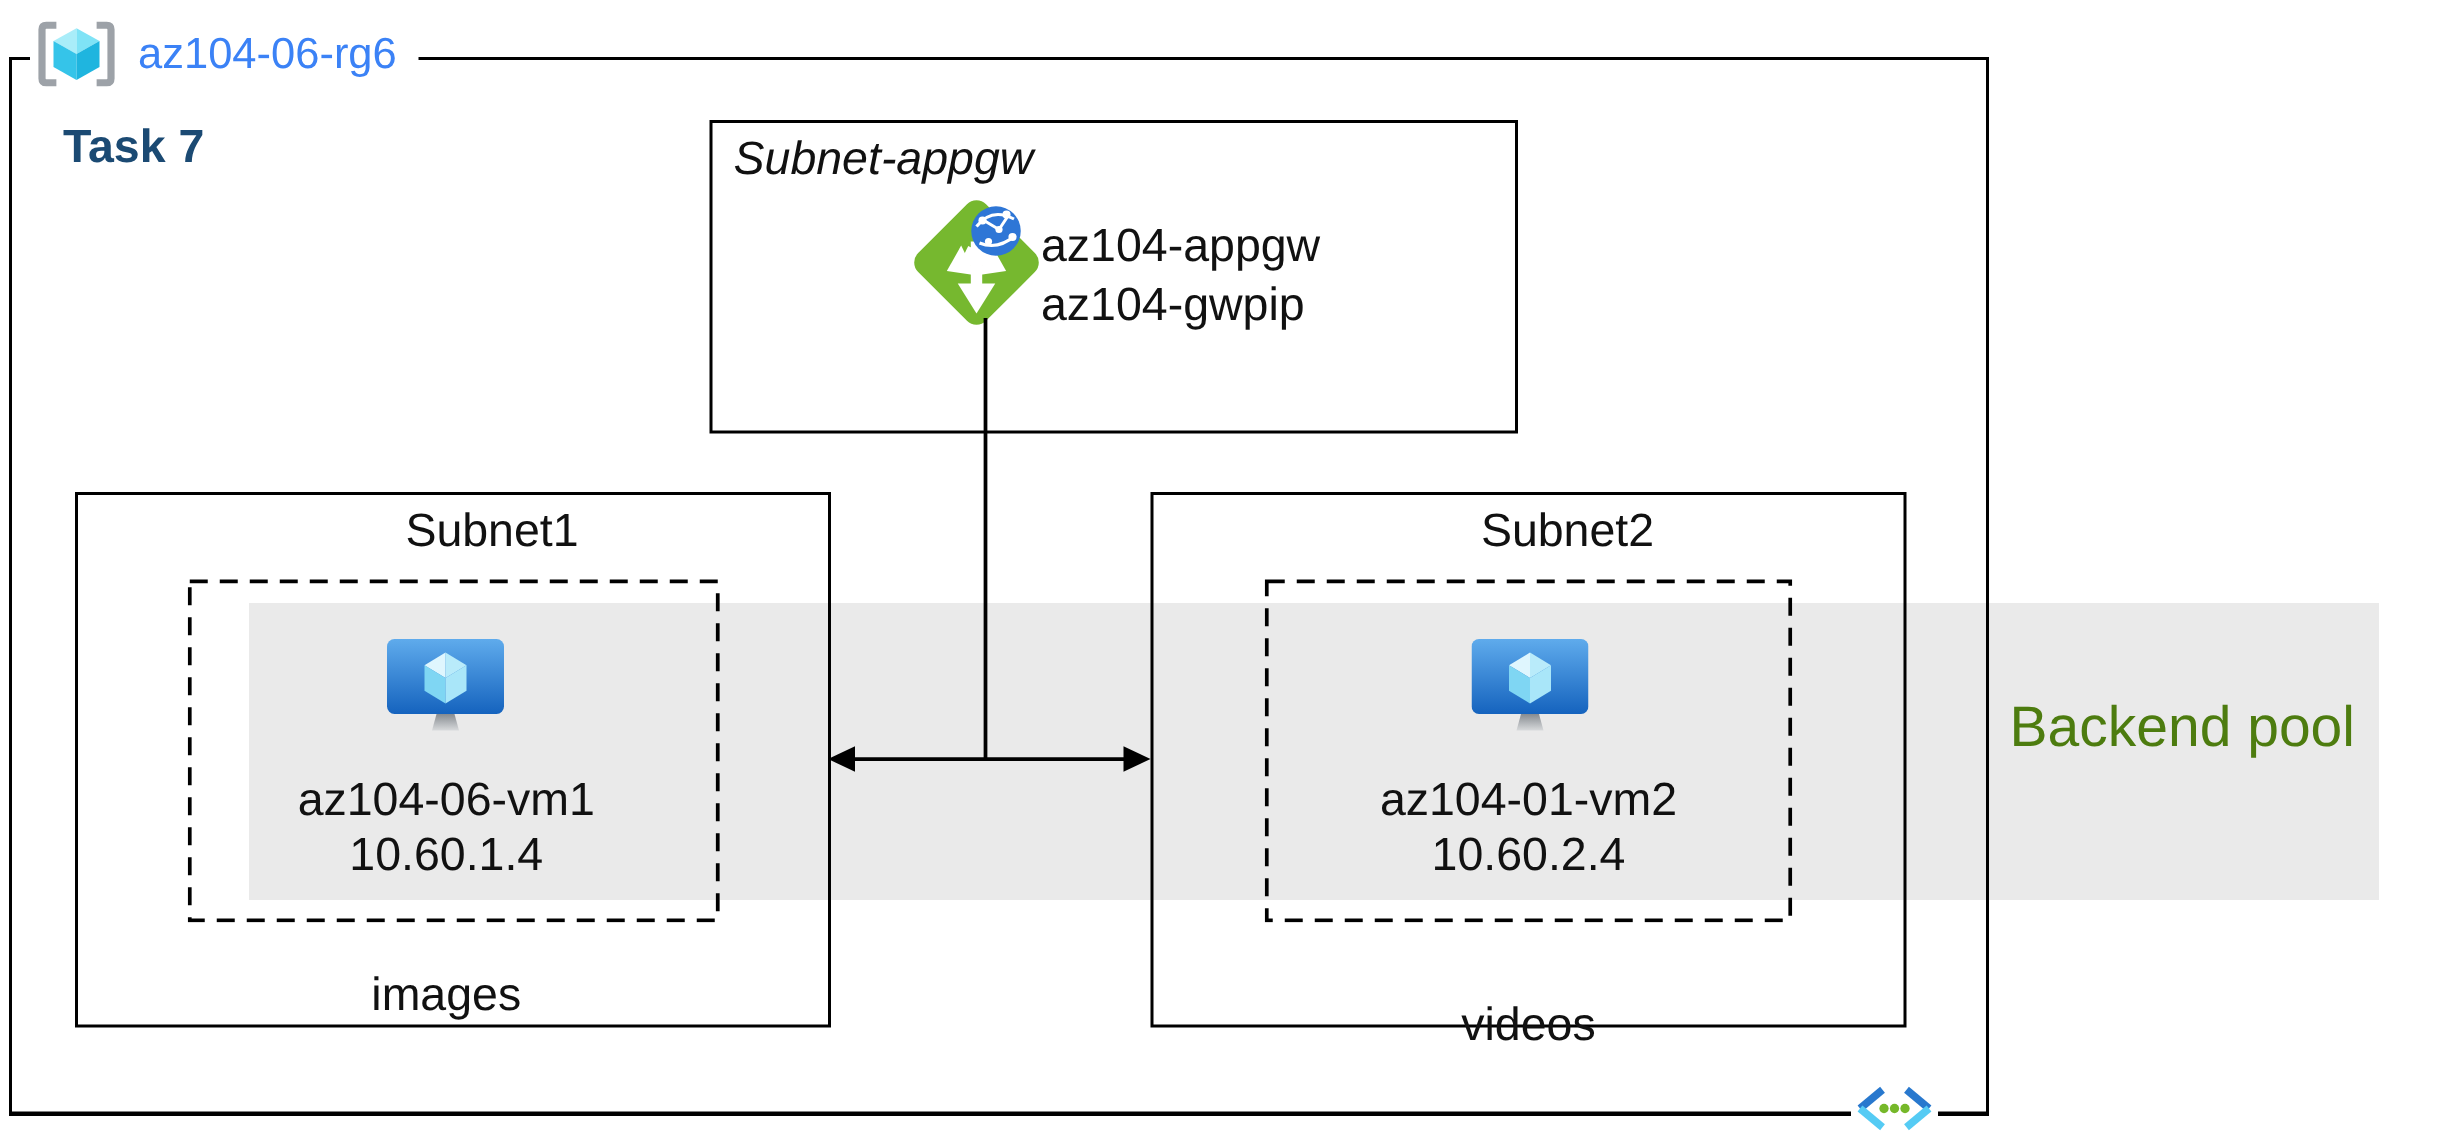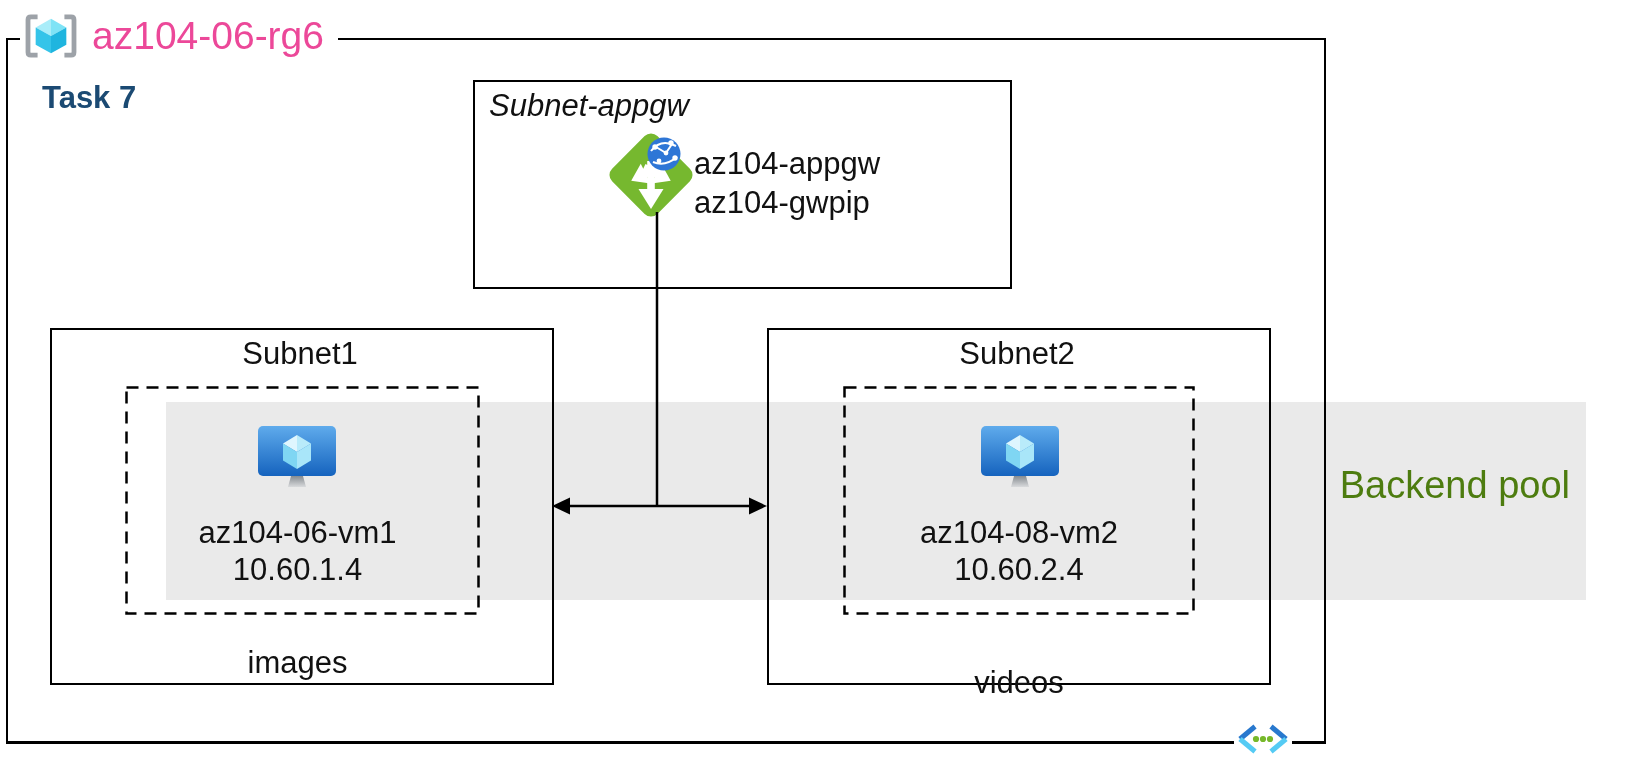--- a/index.html
+++ b/index.html
@@ -7,29 +7,29 @@
     position:relative;width:1625px;height:761px;overflow:hidden;background:#ffffff;
     font-family:"Liberation Sans","DejaVu Sans",sans-serif;color:#111;
   }
   .abs{position:absolute;}
   
   #band{left:166px;top:402px;width:1420px;height:198px;background:#EAEAEA;}
   #backend-label{left:1200px;top:464px;width:370px;text-align:right;font-size:38px;color:#4d7c0f;}
   
   #rg-box{left:6px;top:38px;width:1316px;height:701px;border:2px solid #000;border-bottom-width:3px;}
   #rg-labelstrip{left:20px;top:12px;height:48px;background:#fff;display:flex;align-items:center;gap:12px;padding:0 14px 0 2px;}
-  #rg-name{font-size:39px;color:#ec4899;white-space:nowrap;}
+  #rg-name{font-size:29px;color:#3b82f6;white-space:nowrap;}
   #task-label{left:42px;top:80px;font-size:31px;font-weight:bold;color:#1B4A73;}
   
   .solid-box{border:2px solid #000;background:transparent;}
   #appgw-box{left:473px;top:80px;width:535px;height:205px;}
   #subnet1-box{left:50px;top:328px;width:500px;height:353px;}
   #subnet2-box{left:767px;top:328px;width:500px;height:353px;}
   #appgw-label{left:489px;top:88px;font-size:31px;font-style:italic;}
-  .subnet-header{top:336px;width:500px;text-align:center;font-size:31px;}
+  .subnet-header{top:336px;width:500px;text-align:center;font-size:31px;padding-left:28px;}
   #subnet1-header{left:50px;}
   #subnet2-header{left:767px;}
   .content-label{top:645px;text-align:center;font-size:31px;}
   #images-label{left:120px;width:355px;}
   #videos-label{left:843px;width:352px;margin-top:20px;}
   
   #dashed1{left:125px;top:386px;}
   #dashed2{left:843px;top:386px;}
   
   #vm1-icon{left:258px;top:426px;}
@@ -144,21 +144,21 @@
     <polygon points="25,17.5 39,26 39,43 25,34.5" fill="#7FD6F3"></polygon>
     <polygon points="53,17.5 39,26 39,43 53,34.5" fill="#A9E6F9"></polygon>
     <polygon points="33,50 45,50 48,61 30,61" fill="url(#vmstand)"></polygon>
   </svg>
 
   <div class="abs vm-text" id="vm1-text">
     <div>az104-06-vm1</div>
     <div>10.60.1.4</div>
   </div>
   <div class="abs vm-text" id="vm2-text">
-    <div>az104-08-vm2</div>
+    <div>az104-01-vm2</div>
     <div>10.60.2.4</div>
   </div>
 
   <div class="abs content-label" id="images-label">images</div>
   <div class="abs content-label" id="videos-label">videos</div>
 
   <svg class="abs" id="connectors" width="1625" height="761">
     <line x1="657" y1="212" x2="657" y2="506" stroke="#000" stroke-width="2.5"></line>
     <line x1="566" y1="506" x2="753" y2="506" stroke="#000" stroke-width="2.5"></line>
     <polygon points="552,506 570,497.5 570,514.5" fill="#000"></polygon>

